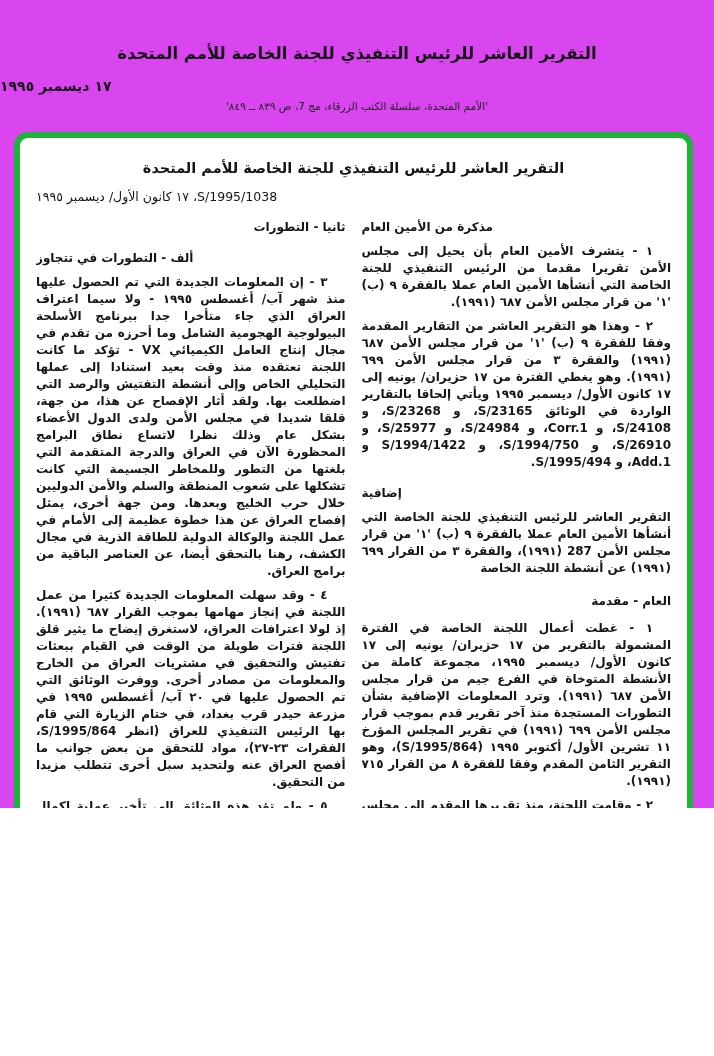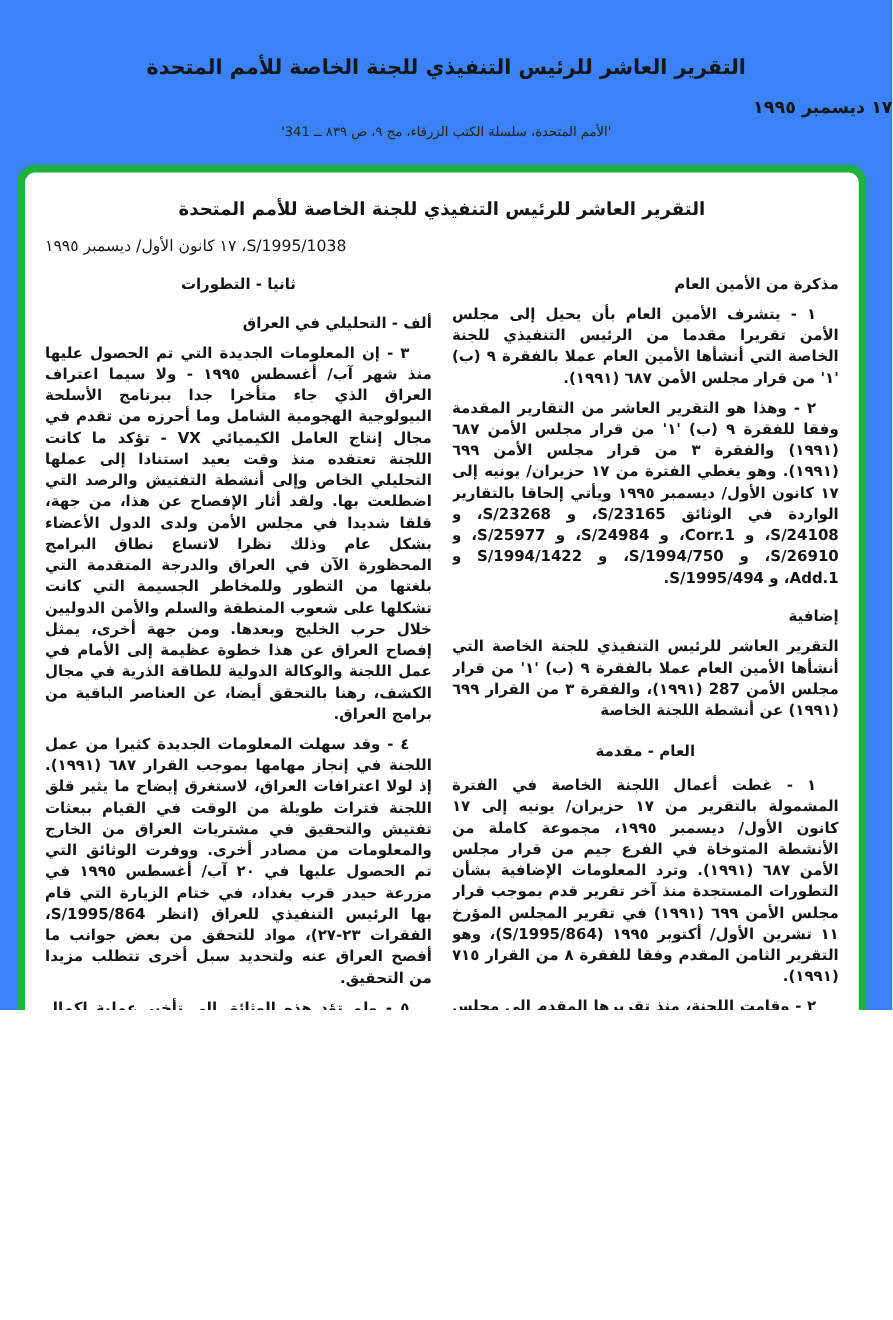--- a/index.html
+++ b/index.html
@@ -1,39 +1,39 @@
 <!DOCTYPE html>
 <html lang="ar"><head>
 <meta charset="utf-8">
 <style>
   html, body { margin: 0; padding: 0; background: #ffffff; }
   .page {
     position: relative;
     width: 714px;
     height: 808px;
-    background: #3b82f6;
+    background: #d946ef;
     color: #161616;
     font-family: "DejaVu Sans", sans-serif;
     overflow: hidden;
   }
   
   .main-title {
     position: absolute;
     top: 44px; left: 0;
     width: 100%;
     text-align: center;
     font-weight: bold;
     font-size: 16.5px;
     letter-spacing: 0;
   }
   .date-line {
     position: absolute;
     top: 78px; left: 0;
     width: 100%;
-    text-align: right;
+    text-align: left;
     font-weight: bold;
     font-size: 14px;
   }
   .source-line {
     position: absolute;
     top: 100px; left: 0;
     width: 100%;
     text-align: center;
     font-size: 10.5px;
     color: #222;
@@ -74,27 +74,26 @@
     line-height: 17px;
     text-align: justify;
     overflow: hidden;
   }
   .block { margin: 0; }
   .col .block + .block { margin-top: 7px; }
   .block.para { text-indent: 18px; font-weight: bold; }
   .block.para-flush { text-indent: 0; }
   .block.heading {
     font-weight: bold;
-    text-align: right;
+    text-align: left;
     text-indent: 0;
   }
   .col .block + .block.heading { margin-top: 14px; }
   .block.center-heading {
     font-weight: bold;
-    text-align: center;
     text-indent: 0;
   }
   .col .block + .block.center-heading { margin-top: 16px; margin-bottom: 10px; }
   .block.bold-para {
     font-weight: bold;
     text-indent: 0;
   }
   
   .page-number {
     position: absolute;
@@ -106,42 +105,42 @@
 </style>
 </head>
 <body>
 
 <div class="page">
 
   <div class="main-title" dir="rtl">التقرير العاشر للرئيس التنفيذي للجنة الخاصة للأمم المتحدة</div>
 
   <div class="date-line" dir="rtl">١٧ ديسمبر ١٩٩٥</div>
 
-  <div class="source-line" dir="rtl">'الأمم المتحدة، سلسلة الكتب الزرقاء، مج ٩، ص ٨٣٩ ــ 341'</div>
+  <div class="source-line" dir="rtl">'الأمم المتحدة، سلسلة الكتب الزرقاء، مج 7، ص ٨٣٩ ــ ٨٤٩'</div>
 
   <div class="green-box" style="border-color: rgb(29, 178, 57);">
 
     <div class="inner-title" dir="rtl">التقرير العاشر للرئيس التنفيذي للجنة الخاصة للأمم المتحدة</div>
 
     <div class="doc-ref" dir="rtl">S/1995/1038، ١٧ كانون الأول/ ديسمبر ١٩٩٥</div>
 
     <div class="columns" dir="rtl">
       <div class="col" dir="rtl">
           <div class="block heading" dir="rtl">مذكرة من الأمين العام</div>
           <div class="block para" dir="rtl">١ - يتشرف الأمين العام بأن يحيل إلى مجلس الأمن تقريرا مقدما من الرئيس التنفيذي للجنة الخاصة التي أنشأها الأمين العام عملا بالفقرة ٩ (ب) '١' من قرار مجلس الأمن ٦٨٧ (١٩٩١).</div>
           <div class="block para" dir="rtl">٢ - وهذا هو التقرير العاشر من التقارير المقدمة وفقا للفقرة ٩ (ب) '١' من قرار مجلس الأمن ٦٨٧ (١٩٩١) والفقرة ٣ من قرار مجلس الأمن ٦٩٩ (١٩٩١). وهو يغطي الفترة من ١٧ حزيران/ يونيه إلى ١٧ كانون الأول/ ديسمبر ١٩٩٥ ويأتي إلحاقا بالتقارير الواردة في الوثائق S/23165، و S/23268، و S/24108، و Corr.1، و S/24984، و S/25977، و S/26910، و S/1994/750، و S/1994/1422 و Add.1، و S/1995/494.</div>
           <div class="block heading" dir="rtl">إضافية</div>
           <div class="block bold-para" dir="rtl">التقرير العاشر للرئيس التنفيذي للجنة الخاصة التي أنشأها الأمين العام عملا بالفقرة ٩ (ب) '١' من قرار مجلس الأمن 287 (١٩٩١)، والفقرة ٣ من القرار ٦٩٩ (١٩٩١) عن أنشطة اللجنة الخاصة</div>
           <div class="block center-heading" dir="rtl">العام - مقدمة</div>
           <div class="block para" dir="rtl">١ - غطت أعمال اللجنة الخاصة في الفترة المشمولة بالتقرير من ١٧ حزيران/ يونيه إلى ١٧ كانون الأول/ ديسمبر ١٩٩٥، مجموعة كاملة من الأنشطة المتوخاة في الفرع جيم من قرار مجلس الأمن ٦٨٧ (١٩٩١). وترد المعلومات الإضافية بشأن التطورات المستجدة منذ آخر تقرير قدم بموجب قرار مجلس الأمن ٦٩٩ (١٩٩١) في تقرير المجلس المؤرخ ١١ تشرين الأول/ أكتوبر ١٩٩٥ (S/1995/864)، وهو التقرير الثامن المقدم وفقا للفقرة ٨ من القرار ٧١٥ (١٩٩١).</div>
           <div class="block para" dir="rtl">٢ - وقامت اللجنة، منذ تقريرها المقدم إلى مجلس الأمن في شهر تشرين الأول/ أكتوبر، بتكثيف أنشطتها في مجال متابعتها والسعي للتحقق من الكمية الكبيرة جدا من المعلومات الجديدة المتعلقة بالبرامج المحظورة للعراق والتي ما زالت ترد منذ شهر آب/ أغسطس ١٩٩٥. وتابعت اللجنة أيضا القلق المتنامي بشأن الأنشطة الجارية في العراق في المجالات المحظورة منذ اعتماد القرار ٦٨٧ (١٩٩١)، ولا سيما في مجال القذائف، حيث تشير الأدلة الأخيرة إلى أن الأنشطة كانت</div>
         </div>
       <div class="col" dir="rtl">
           <div class="block center-heading" dir="rtl">ثانيا - التطورات</div>
-          <div class="block heading" dir="rtl">ألف - التحليلي في العراق</div>
+          <div class="block heading" dir="rtl">ألف - التطورات في تتجاوز</div>
           <div class="block para" dir="rtl">٣ - إن المعلومات الجديدة التي تم الحصول عليها منذ شهر آب/ أغسطس ١٩٩٥ - ولا سيما اعتراف العراق الذي جاء متأخرا جدا ببرنامج الأسلحة البيولوجية الهجومية الشامل وما أحرزه من تقدم في مجال إنتاج العامل الكيميائي VX - تؤكد ما كانت اللجنة تعتقده منذ وقت بعيد استنادا إلى عملها التحليلي الخاص وإلى أنشطة التفتيش والرصد التي اضطلعت بها. ولقد أثار الإفصاح عن هذا، من جهة، قلقا شديدا في مجلس الأمن ولدى الدول الأعضاء بشكل عام وذلك نظرا لاتساع نطاق البرامج المحظورة الآن في العراق والدرجة المتقدمة التي بلغتها من التطور وللمخاطر الجسيمة التي كانت تشكلها على شعوب المنطقة والسلم والأمن الدوليين خلال حرب الخليج وبعدها. ومن جهة أخرى، يمثل إفصاح العراق عن هذا خطوة عظيمة إلى الأمام في عمل اللجنة والوكالة الدولية للطاقة الذرية في مجال الكشف، رهنا بالتحقق أيضا، عن العناصر الباقية من برامج العراق.</div>
           <div class="block para" dir="rtl">٤ - وقد سهلت المعلومات الجديدة كثيرا من عمل اللجنة في إنجاز مهامها بموجب القرار ٦٨٧ (١٩٩١). إذ لولا اعترافات العراق، لاستغرق إيضاح ما يثير قلق اللجنة فترات طويلة من الوقت في القيام ببعثات تفتيش والتحقيق في مشتريات العراق من الخارج والمعلومات من مصادر أخرى. ووفرت الوثائق التي تم الحصول عليها في ٢٠ آب/ أغسطس ١٩٩٥ في مزرعة حيدر قرب بغداد، في ختام الزيارة التي قام بها الرئيس التنفيذي للعراق (انظر S/1995/864، الفقرات ٢٣-٢٧)، مواد للتحقق من بعض جوانب ما أفصح العراق عنه ولتحديد سبل أخرى تتطلب مزيدا من التحقيق.</div>
           <div class="block para" dir="rtl">٥ - ولم تؤد هذه الوثائق إلى تأخير عملية إكمال صورة برامج العراق المحظورة والتحقق مما أعلنه بشأن هذه البرامج، ولكنها أسهمت في الإسراع كثيرا بهذه الأنشطة. وقامت اللجنة بتصنيف جميع الوثائق ووضع أولويات لفحصها، وتواصل القيام بعمل مكثف في ترجمة وتحليل الوثائق التي يبدو أنها أكثر أهمية ودلالة. وصاحب هذا النوع من العمل التحليلي إيفاد بعثات تحقيق إضافية للقيام بعمليات متابعة مع العراق بشأن ما أعلنه مؤخرا. وثمة اهتمام خاص، في هذا الصدد، بضرورة تحديد المدى الكامل لبرامج العراق والسعي إلى التحقق من ادعاءات العراق بأنه قام بتدمير جميع الأسلحة المحظورة، ولا سيما مخزونه من العامل VX، وشبكات قذائفه العاملة، وجميع</div>
         </div>
     </div>
 
   </div>
 
   <div class="page-number">١</div>
 

